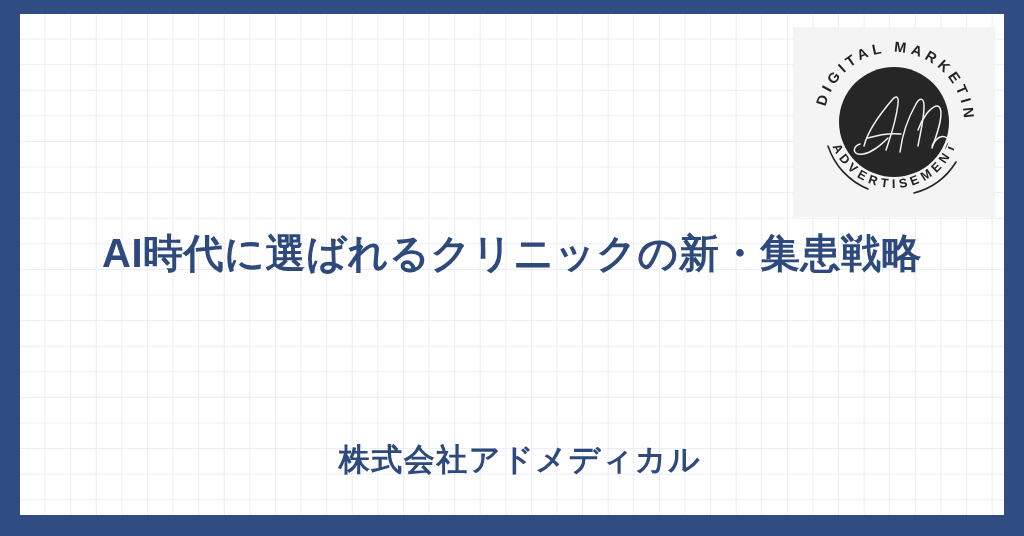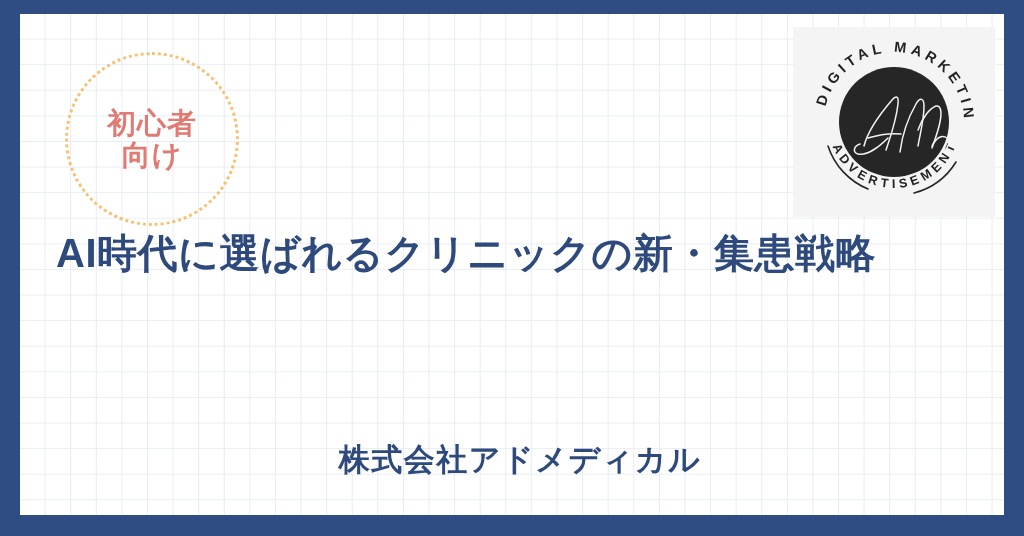--- a/index.html
+++ b/index.html
@@ -58,24 +58,24 @@
     width:202px;height:190px;
     background:#F4F4F4;
     display:flex;align-items:center;justify-content:center;
   }
   .logo-svg{display:block;}
 
   
   .headline{
     position:absolute;
     left:0;right:0;
+    text-align:center;
     color:#2E4A7D;
     font-weight:700;
     white-space:nowrap;
-    margin-left:36px;
   }
   .headline-1{ top:212px; font-size:40px; letter-spacing:0.5px; }
   .headline-2{ top:322px; font-size:40px; letter-spacing:0.5px; }
 
   .company{
     position:absolute;
     left:0;right:0;
     top:425px;
     text-align:center;
     color:#2E4A7D;
@@ -86,24 +86,20 @@
     padding-left:16px;
   }
 </style>
 </head>
 <body>
 
 <div class="slide">
 
   <div class="canvas">
 
-    <div class="badge">
-      <div class="badge-line">初心者</div>
-      <div class="badge-line">向け</div>
-    </div>
 
     <div class="logo-card">
       <svg class="logo-svg" width="176" height="176" viewBox="0 0 176 176">
         <defs>
           <path id="arcTop" d="M 18,88 A 70,70 0 0 1 158,88" fill="none"></path>
           <path id="arcBottom" d="M 22,88 A 66,66 0 0 0 154,88" fill="none"></path>
         </defs>
 
         <path d="M 150,128 A 70,70 0 0 1 108,159" fill="none" stroke="#262626" stroke-width="1.6" stroke-linecap="round"></path>
         <path d="M 22,112 A 70,70 0 0 0 62,155" fill="none" stroke="#262626" stroke-width="1.6" stroke-linecap="round"></path>

